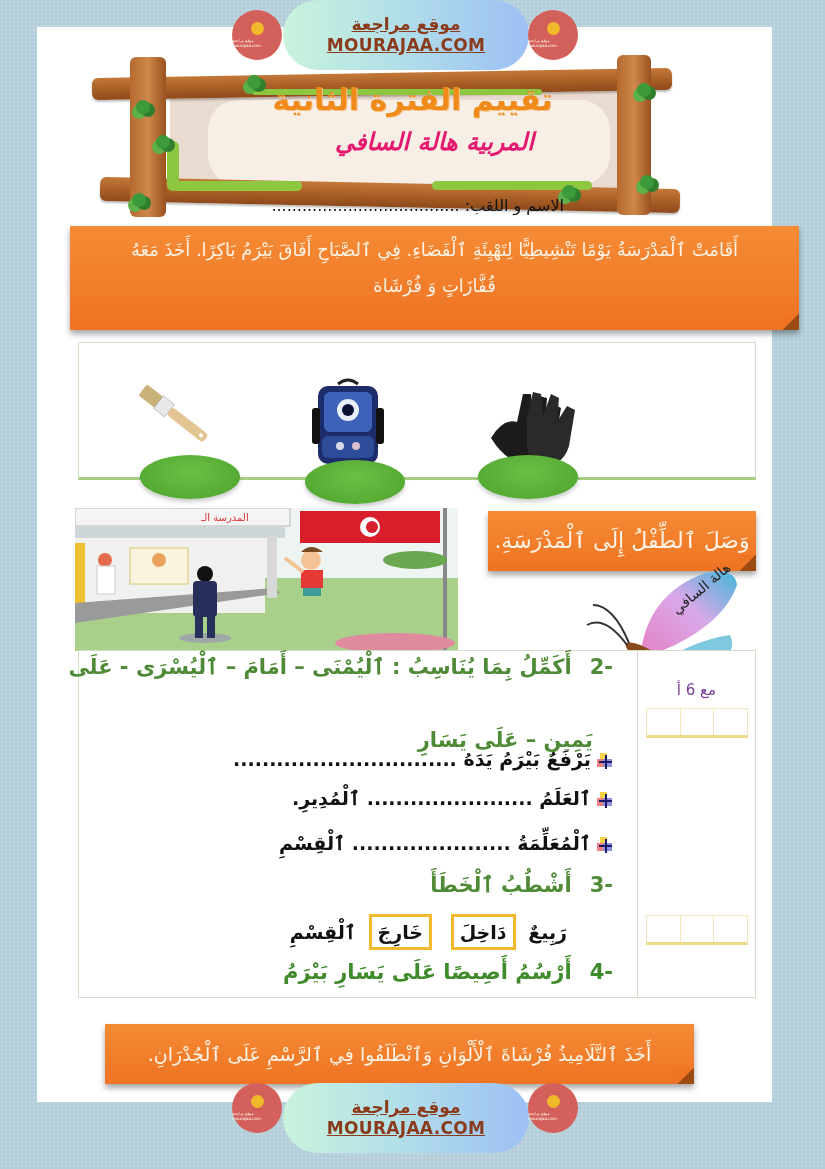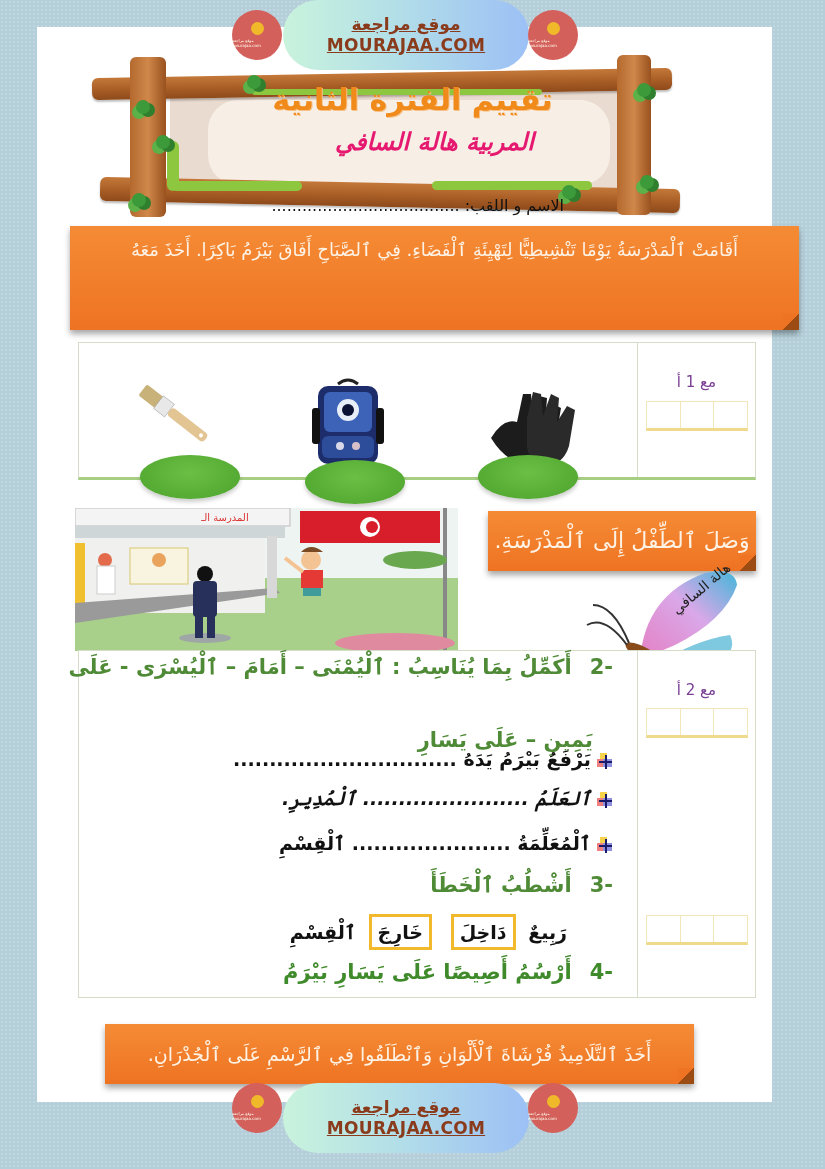--- a/index.html
+++ b/index.html
@@ -147,31 +147,24 @@
 <div class="title-main" style="top:82px;">تقييم الفترة الثانية</div>
 <div class="title-sub" style="top:128px;">المربية هالة السافي</div>
 
 <div class="name-line">
   <span>الاسم و اللقب:</span>
   <span>.....................................</span>
 </div>
 
 <div class="banner banner1">
   <div>أَقَامَتْ ٱلْمَدْرَسَةُ يَوْمًا تَنْشِيطِيًّا لِتَهْيِئَةِ ٱلْفَضَاءِ. فِي ٱلصَّبَاحِ أَفَاقَ بَيْرَمُ بَاكِرًا. أَخَذَ مَعَهُ</div>
+  <div>قُفَّازَاتٍ وَ فُرْشَاة</div>
 </div>
 
 <div class="qbox qbox1">
-  <div class="marks-col">
-    <div class="mark-label" style="top:30px;">مع 1 أ</div>
-    <div class="mark-grid" style="top:58px;">
-        <span></span>
-        <span></span>
-        <span></span>
-      </div>
-  </div>
 </div>
 
 <svg class="brush" viewBox="0 0 90 70">
   <g transform="rotate(38 45 35)">
     <rect x="4" y="28" width="22" height="14" rx="2" fill="#c9b27a"></rect>
     <rect x="24" y="27" width="14" height="16" fill="#e8e8e8" stroke="#999" stroke-width="0.5"></rect>
     <rect x="38" y="30" width="46" height="10" rx="4" fill="#e3c593"></rect>
     <circle cx="78" cy="35" r="2" fill="#fff"></circle>
   </g>
 </svg>
@@ -241,21 +234,21 @@
   <path d="M55 95 Q60 30 120 8 Q150 2 152 20 Q140 55 90 80Z" fill="url(#wing)"></path>
   <path d="M70 100 Q110 75 145 70 Q155 90 120 104Z" fill="#7fc9e0"></path>
   <ellipse cx="60" cy="90" rx="22" ry="7" transform="rotate(30 60 90)" fill="#8a4b1b"></ellipse>
   <path d="M42 80 Q20 50 2 60" stroke="#333" stroke-width="2" fill="none"></path>
   <path d="M44 78 Q28 40 8 40" stroke="#333" stroke-width="2" fill="none"></path>
   <text x="92" y="50" font-size="14" fill="#222" transform="rotate(-40 92 50)" font-family="DejaVu Sans, sans-serif">هالة السافي</text>
 </svg>
 
 <div class="qbox qbox2">
   <div class="marks-col">
-    <div class="mark-label" style="top:30px;">مع 2 أ</div>
+    <div class="mark-label" style="top:30px;">مع 6 أ</div>
     <div class="mark-grid" style="top:57px;">
         <span></span>
         <span></span>
         <span></span>
       </div>
     <div class="mark-grid" style="top:264px;">
         <span></span>
         <span></span>
         <span></span>
       </div>
@@ -263,21 +256,21 @@
 </div>
 
 <div class="q-title" style="right:212px; top:655px; font-size:21px;">
   <span class="q-num">-2</span><span>أَكَمِّلُ بِمَا يُنَاسِبُ : ٱلْيُمْنَى – أَمَامَ – ٱلْيُسْرَى - عَلَى</span>
 </div>
 <div class="q-title" style="right:232px; top:728px; font-size:21px;">يَمِينِ – عَلَى يَسَارِ</div>
 
 <div class="answer-line" style="right:212px; top:748px;">
   <span class="bullet"><i class="y"></i><i class="r"></i><i class="b"></i><i class="h"></i><i class="v"></i></span><span>يَرْفَعُ بَيْرَمُ يَدَهُ ...............................</span>
 </div>
-<div class="answer-line" style="right:212px; top:787px;font-style:italic;">
+<div class="answer-line" style="right:212px; top:787px;">
   <span class="bullet"><i class="y"></i><i class="r"></i><i class="b"></i><i class="h"></i><i class="v"></i></span><span>ٱلعَلَمُ ....................... ٱلْمُدِيرِ.</span>
 </div>
 <div class="answer-line" style="right:212px; top:832px;">
   <span class="bullet"><i class="y"></i><i class="r"></i><i class="b"></i><i class="h"></i><i class="v"></i></span><span>ٱلْمُعَلِّمَةُ ...................... ٱلْقِسْمِ</span>
 </div>
 
 <div class="q-title" style="right:212px; top:873px; font-size:21px;">
   <span class="q-num">-3</span><span>أَشْطُبُ ٱلْخَطَأَ</span>
 </div>
 <div class="answer-line" style="right:258px; top:914px;">

